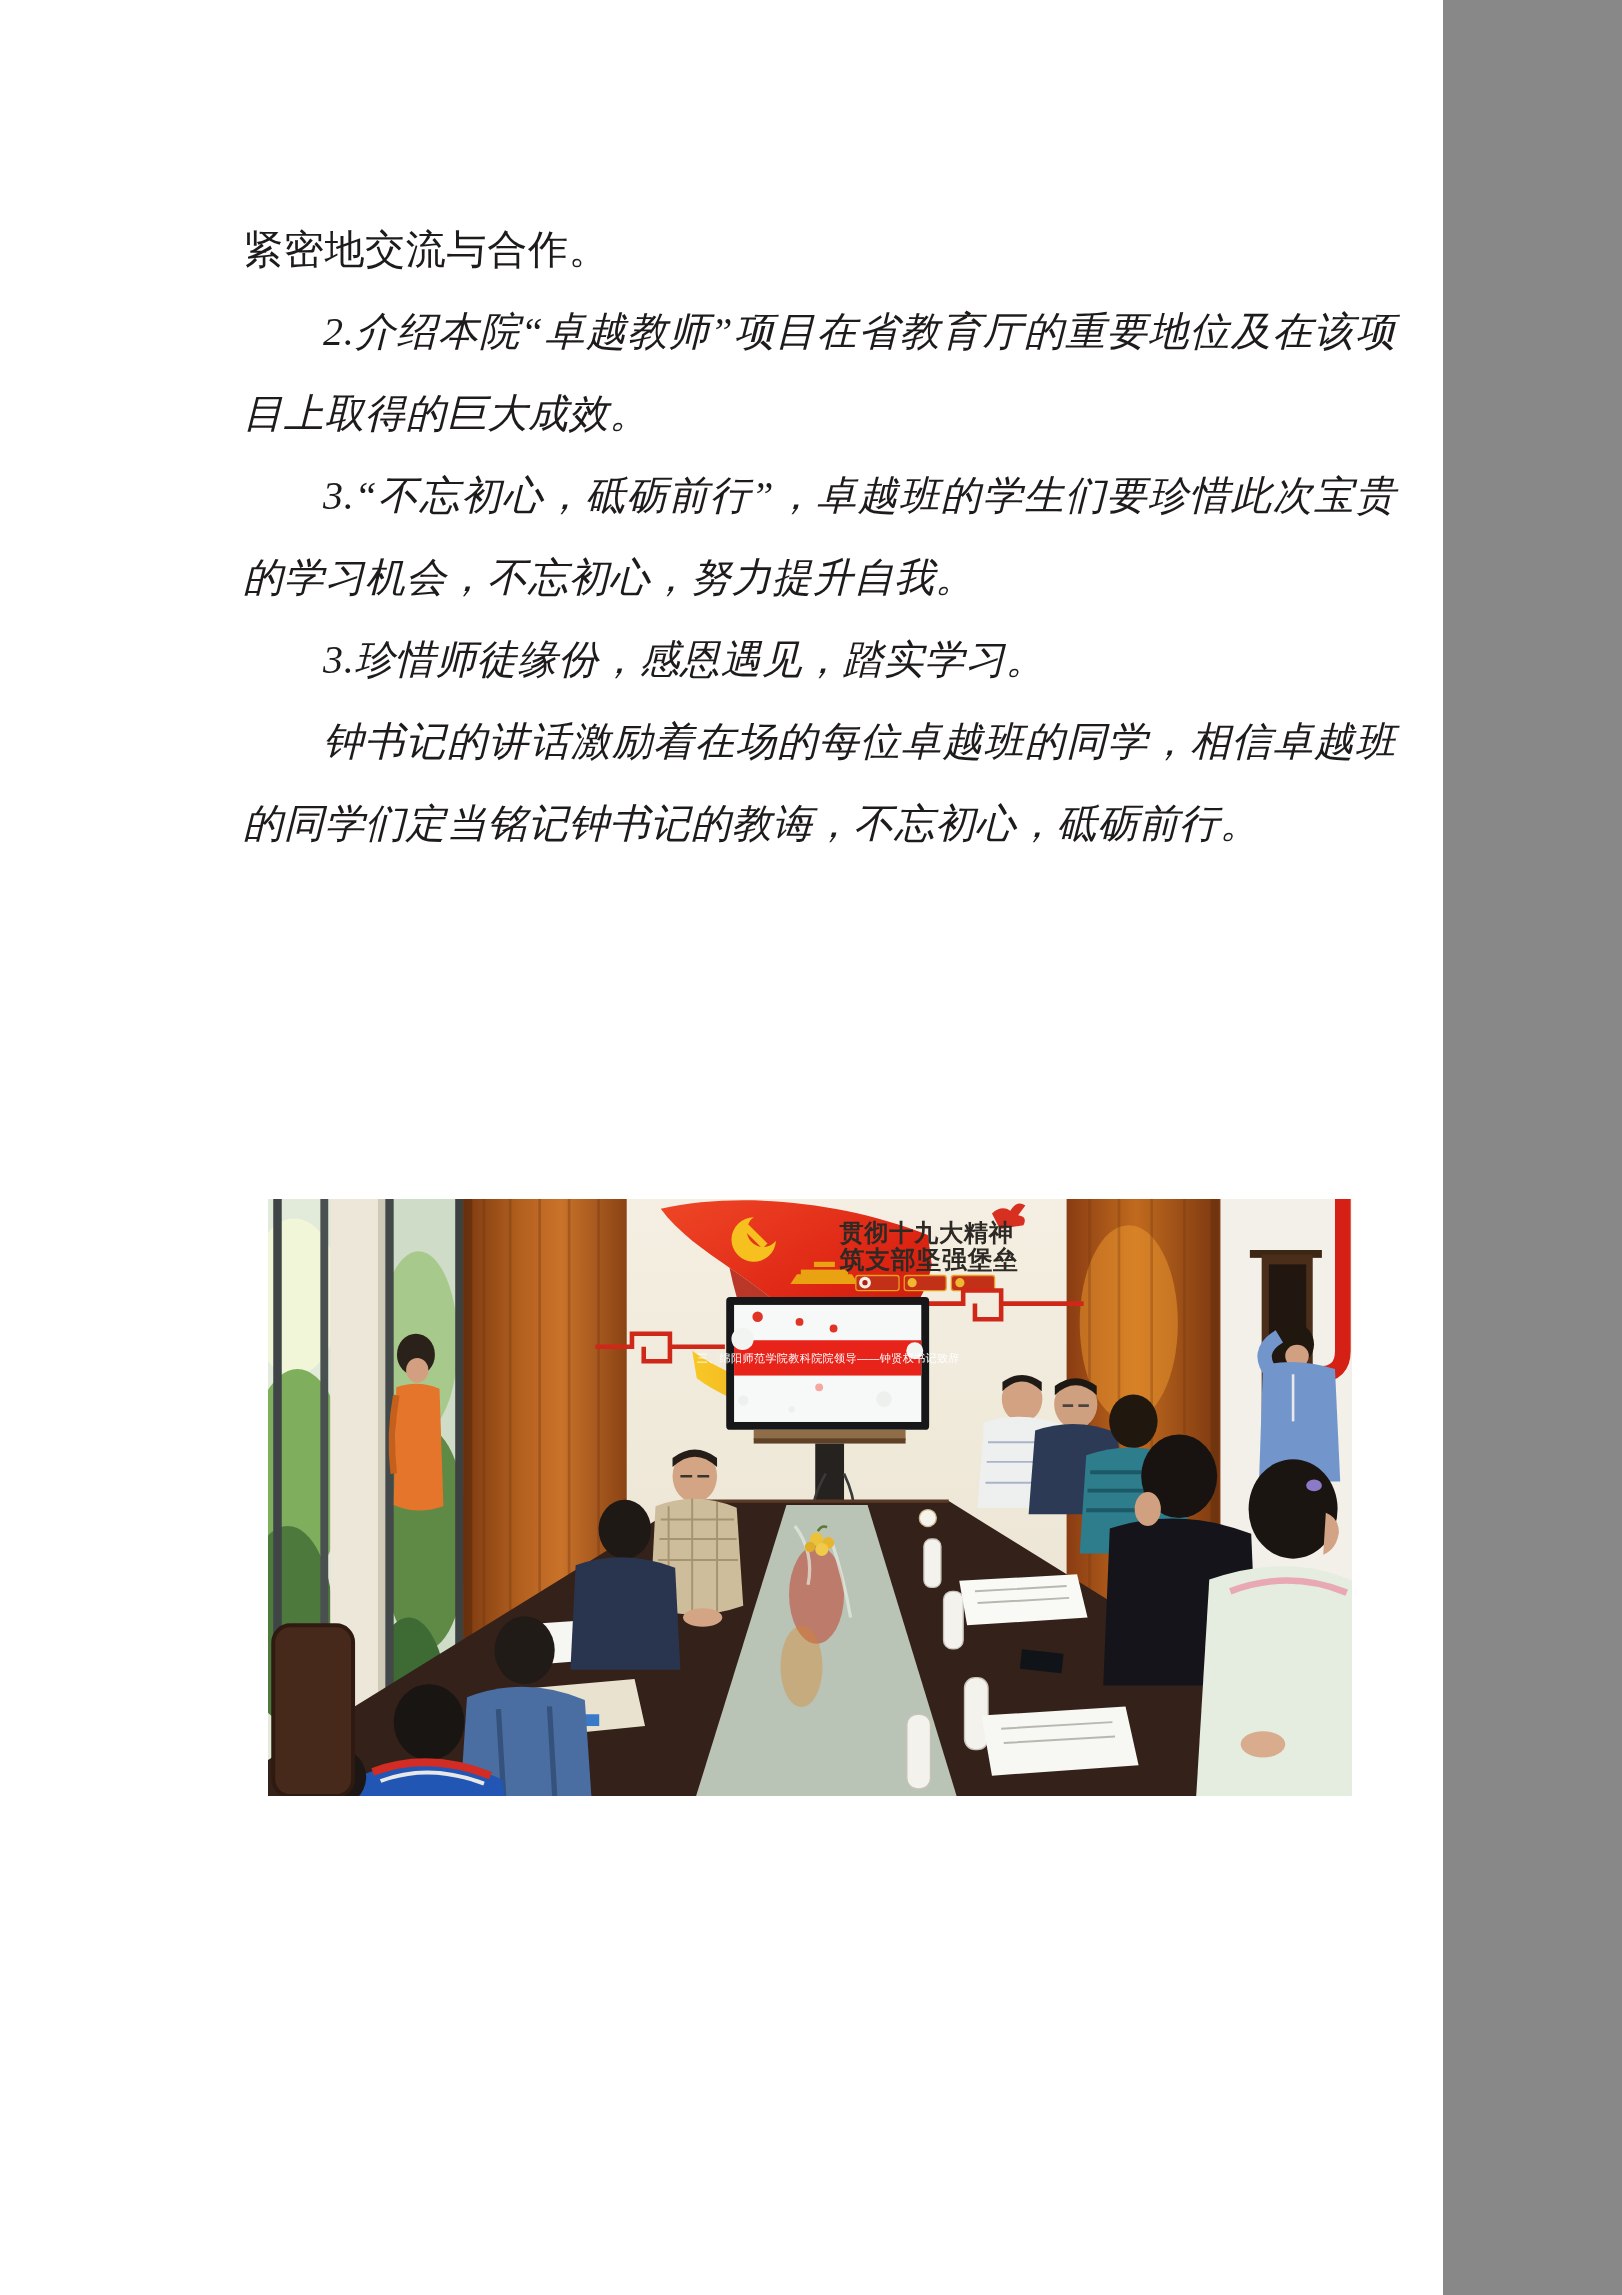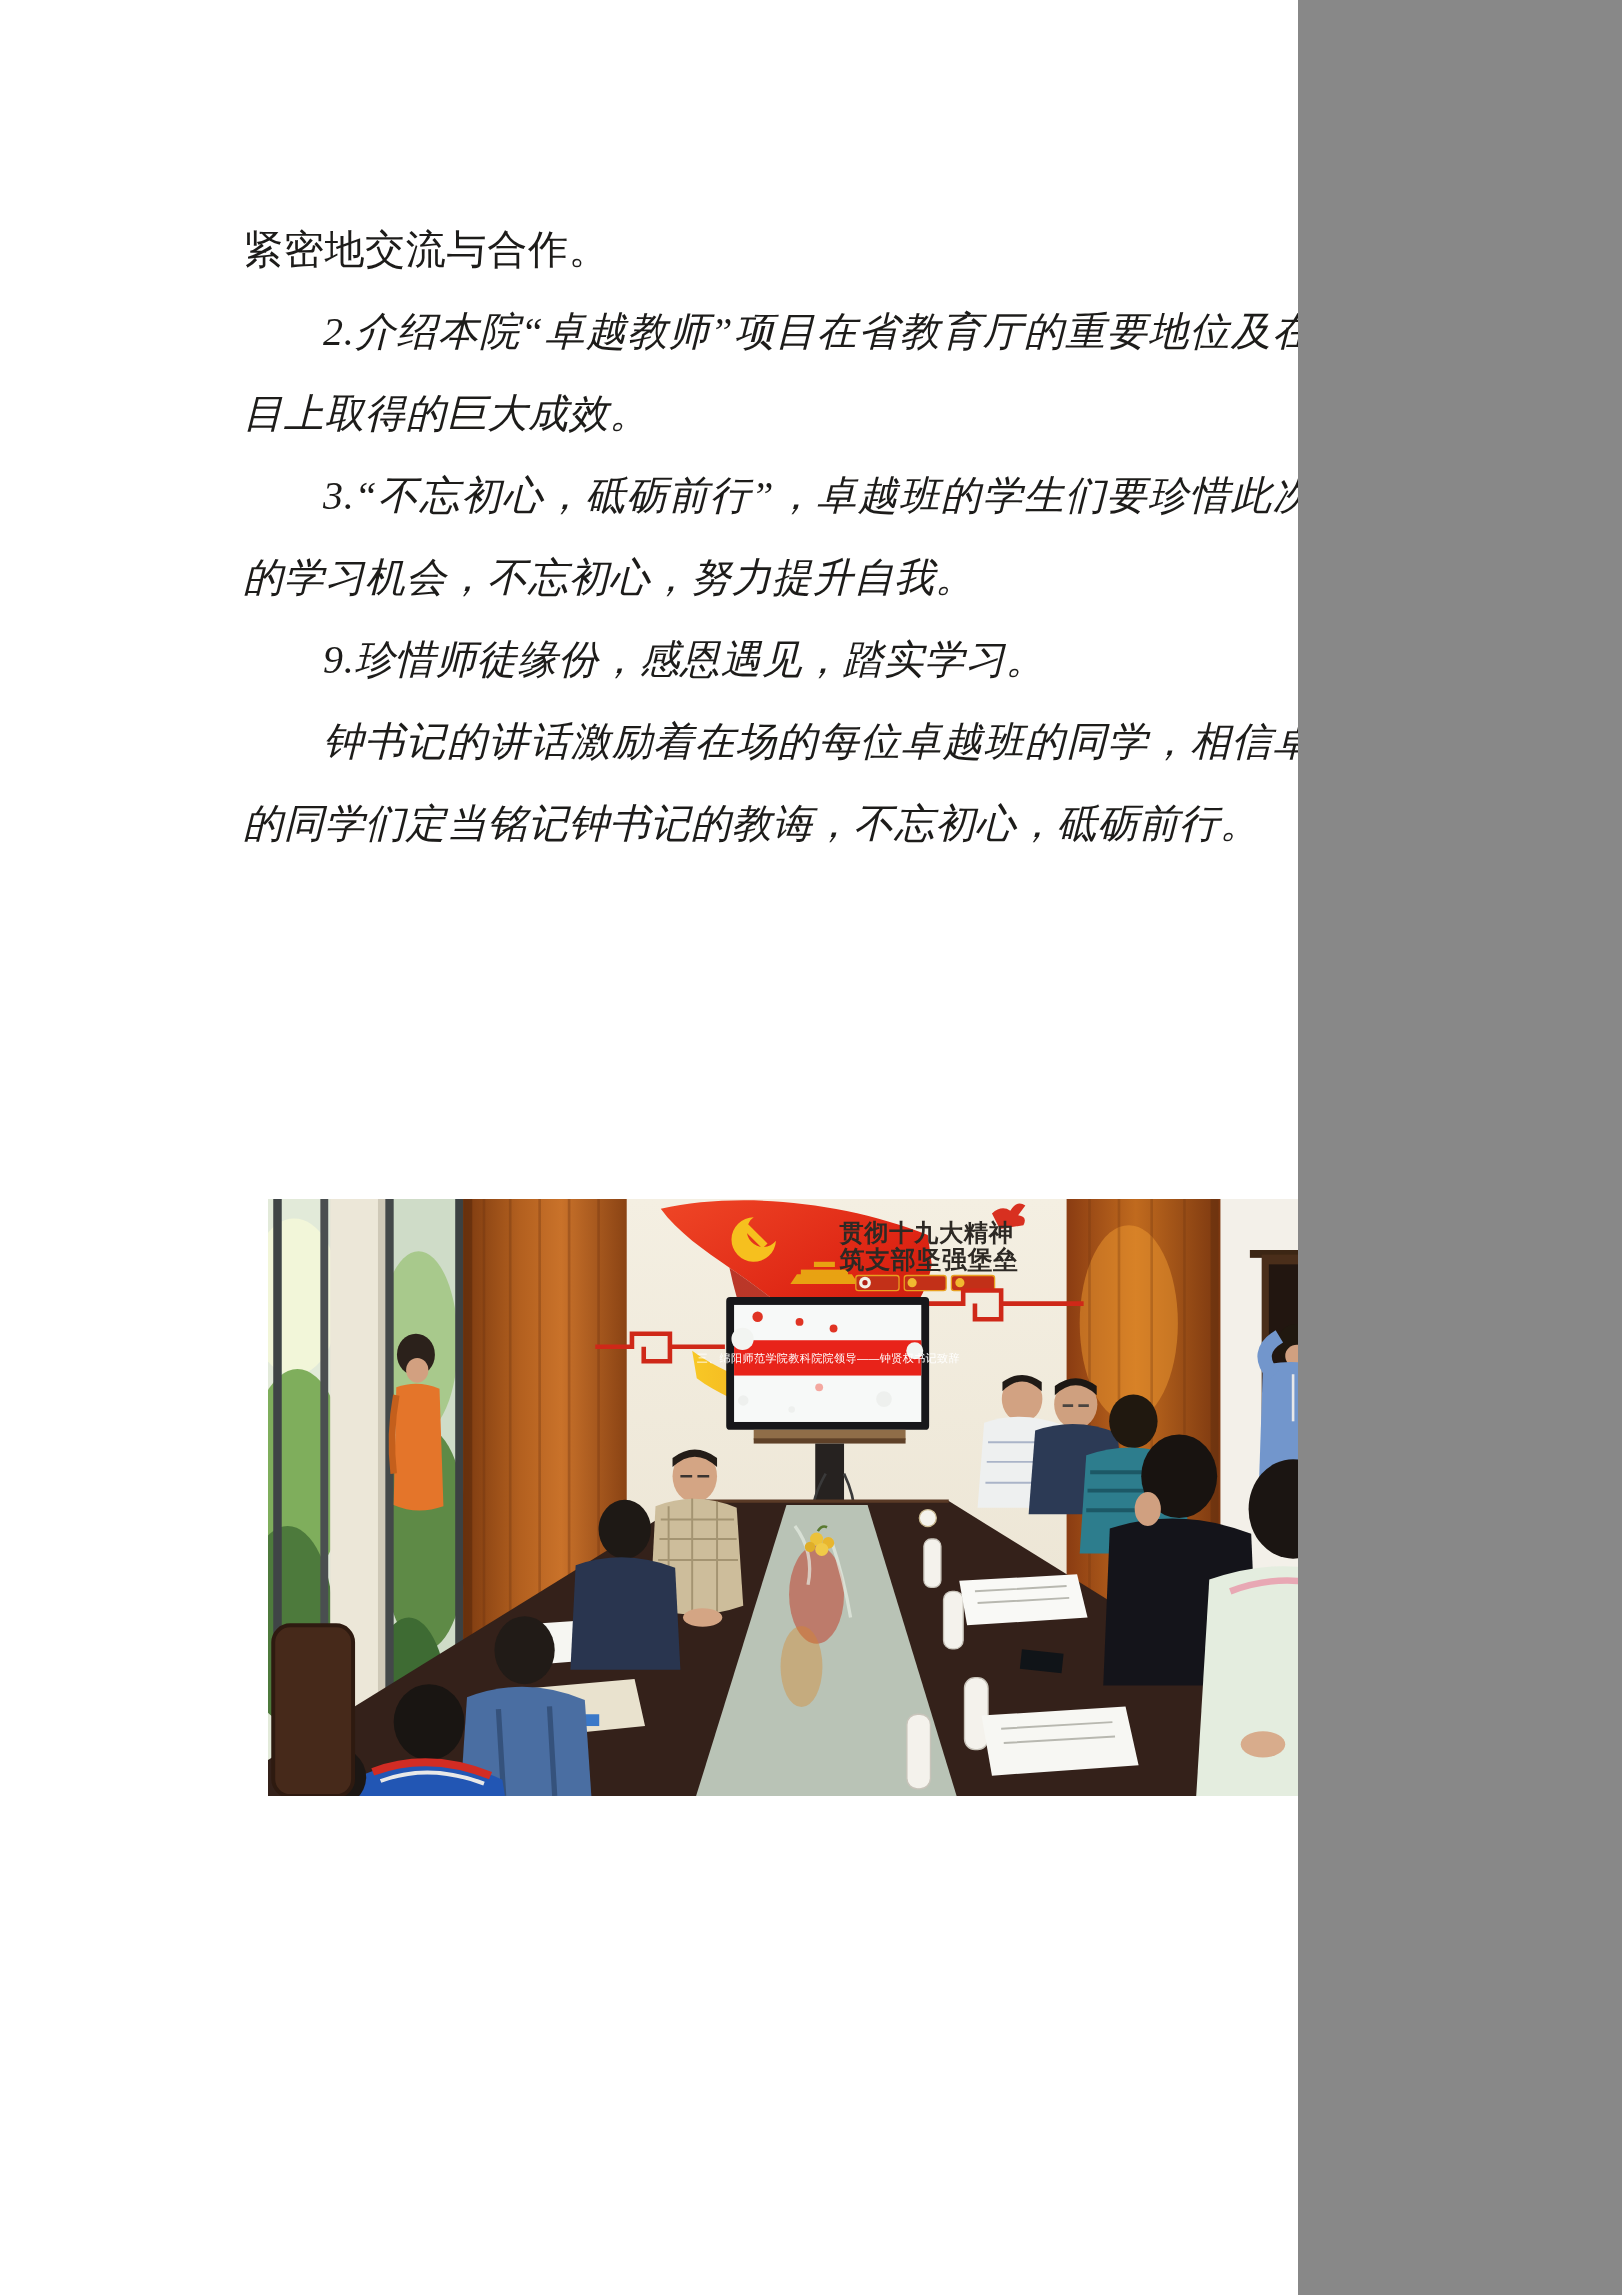--- a/index.html
+++ b/index.html
@@ -1,17 +1,17 @@
 <!DOCTYPE html>
 <html style="font-size:10.5px"><head>
 <meta charset="utf-8">
 <style>
   html,body { margin:0; padding:0; background:#888; }
   .page {
-    position:relative; width:1298px; height:2295px; background:#ffffff;
+    position:relative; width:1443px; height:2295px; background:#ffffff;
     font-family:"Liberation Serif", serif; overflow:hidden;
   }
   .bodytext {
     position:absolute; left:243px; width:1153px;
     font-size:40px; line-height:82px; color:#1d1c1a;
     text-align:justify; text-justify:inter-ideograph;
     word-break:break-all; letter-spacing:0.7px;
   }
   .bodytext p { margin:0; }
   .bodytext p.indent { text-indent:80px;font-style:italic; }
@@ -29,21 +29,21 @@
 </style>
 </head>
 <body>
 
 <div class="page">
 
   <div class="bodytext" style="top:209px;">
     <p>紧密地交流与合作。</p>
     <p class="indent">2.介绍本院“卓越教师”项目在省教育厅的重要地位及在该项目上取得的巨大成效。</p>
     <p class="indent">3.“不忘初心，砥砺前行”，卓越班的学生们要珍惜此次宝贵的学习机会，不忘初心，努力提升自我。</p>
-    <p class="indent">9.珍惜师徒缘份，感恩遇见，踏实学习。</p>
+    <p class="indent">3.珍惜师徒缘份，感恩遇见，踏实学习。</p>
     <p class="indent">钟书记的讲话激励着在场的每位卓越班的同学，相信卓越班的同学们定当铭记钟书记的教诲，不忘初心，砥砺前行。</p>
   </div>
 
   <div class="photo">
     <svg viewBox="0 0 1656 913" preserveAspectRatio="none">
       <defs>
         <linearGradient id="woodL" x1="0" y1="0" x2="1" y2="0">
           <stop offset="0" stop-color="#7c3a10"></stop>
             <stop offset="0.35" stop-color="#b3601f"></stop>
           <stop offset="0.6" stop-color="#c9722a"></stop>

